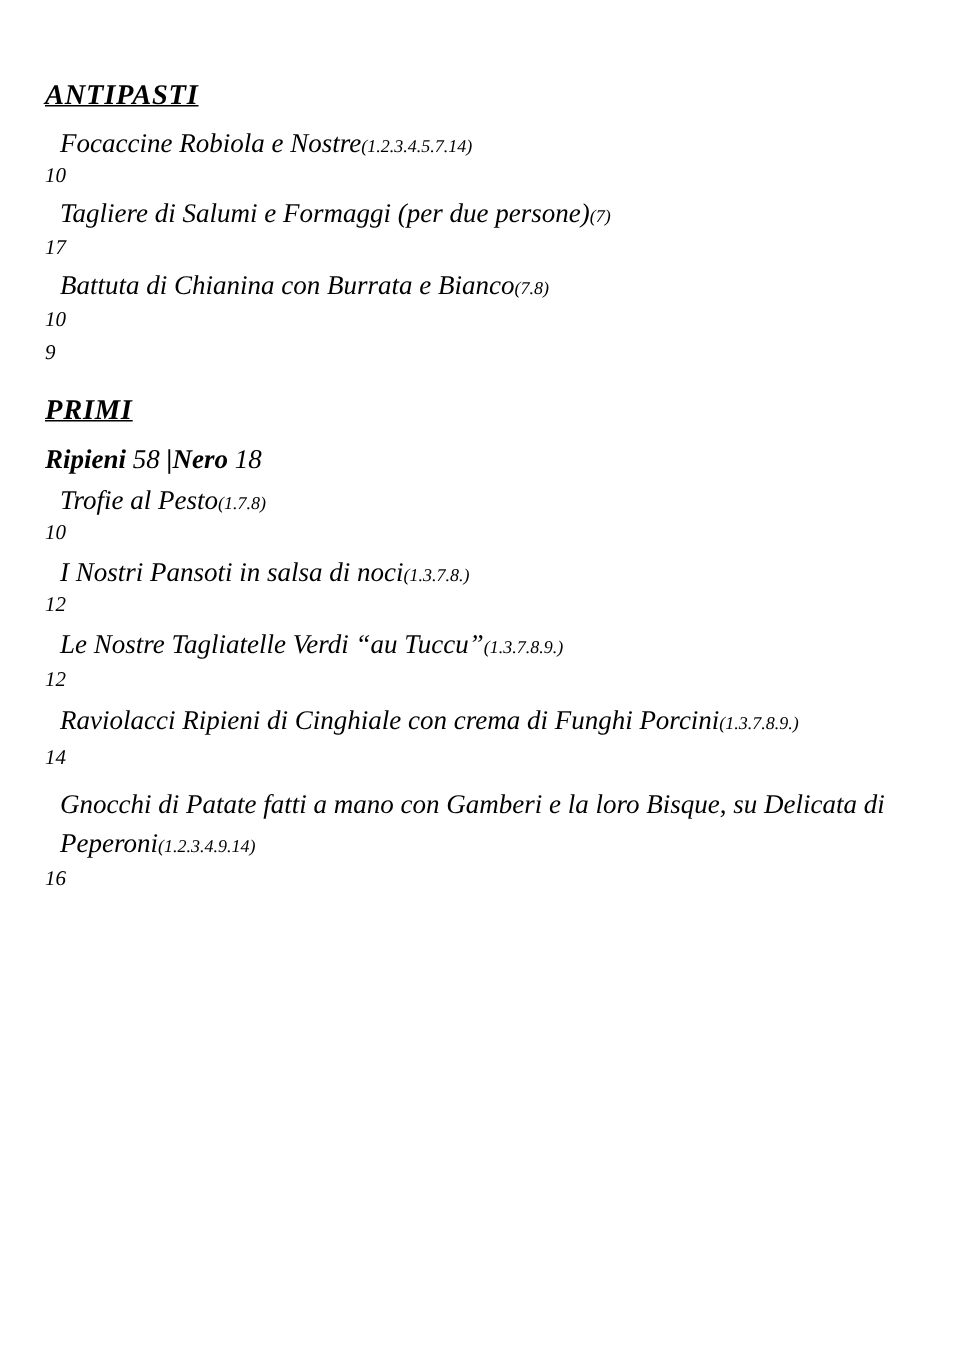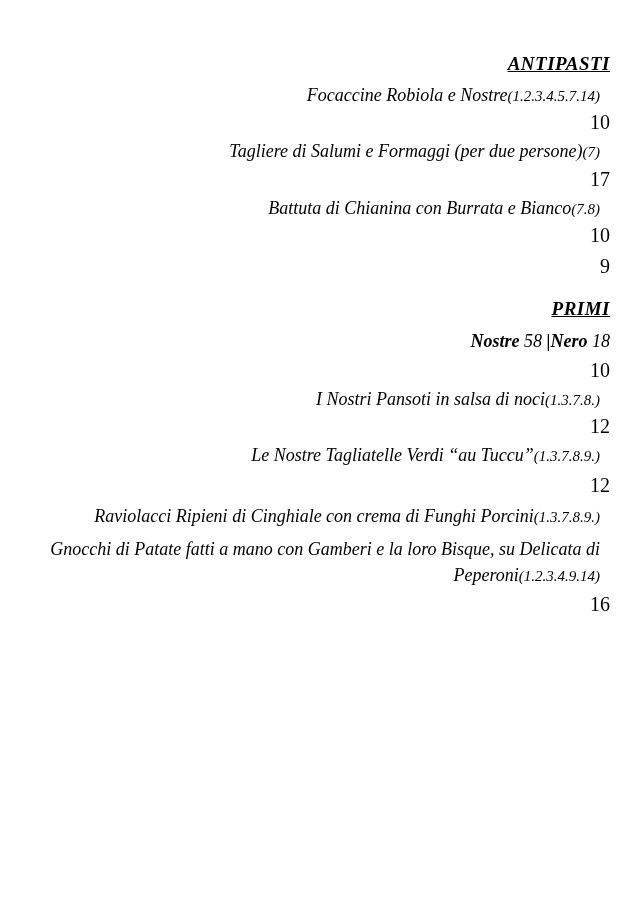--- a/index.html
+++ b/index.html
@@ -16,21 +16,21 @@
   }
   .page {
     width: 640px;
     height: 906px;
     box-sizing: border-box;
     padding: 50px 30px 20px 30px;
     display: block;
   }
   .menu {
     display: block;
-    text-align: right;
+    text-align: left;
   }
   .section-head {
     font-family: "Liberation Serif", serif;
     font-style: italic;
     font-weight: bold;
     font-size: 19px;
     letter-spacing: 0.5px;
     text-decoration: underline;
     margin: 0 0 4px 0;
     line-height: 1.5;
@@ -40,27 +40,28 @@
   }
   .dish {
     font-family: "Liberation Serif", serif;
     font-style: italic;
     font-size: 18px;
     line-height: 1.42;
     margin: 0;
     padding: 0 10px;
   }
   .dish .alg {
-    font-size: 15px;
+    font-size: 12px;
     vertical-align: baseline;
     letter-spacing: 0;
   }
   .price {
     font-family: "Liberation Serif", serif;
-    font-size: 20px;
+    font-style: italic;
+    font-size: 14px;
     line-height: 1.45;
     margin: 0 0 2px 0;
   }
   .price-line {
     font-family: "Liberation Serif", serif;
     font-style: italic;
     font-size: 18px;
     line-height: 1.45;
     margin: 0 0 2px 0;
   }
@@ -84,34 +85,36 @@
     <div class="dish"><span>Tagliere di Salumi e Formaggi (per due persone)</span><span class="alg">(7)</span></div>
     <div class="price">17</div>
 
     <div class="dish"><span>Battuta di Chianina con Burrata e Bianco</span><span class="alg">(7.8)</span></div>
     <div class="price">10</div>
 
     <div class="price">9</div>
 
     <div class="section-head spaced">PRIMI</div>
 
-    <div class="price-line"><span class="lbl">Nostre</span> <span>58</span> <span class="lbl">|</span><span class="lbl">Nero</span> <span>18</span></div>
+    <div class="price-line"><span class="lbl">Ripieni</span> <span>58</span> <span class="lbl">|</span><span class="lbl">Nero</span> <span>18</span></div>
 
+    <div class="dish"><span>Trofie al Pesto</span><span class="alg">(1.7.8)</span></div>
     <div class="price">10</div>
 
     <div class="dish"><span>I Nostri Pansoti in salsa di noci</span><span class="alg">(1.3.7.8.)</span></div>
     <div class="price">12</div>
 
     <div class="dish"><span>Le Nostre Tagliatelle Verdi “au Tuccu”</span><span class="alg">(1.3.7.8.9.)</span></div>
     <div class="row-gap-sm"></div>
     <div class="price">12</div>
 
     <div class="row-gap-sm"></div>
     <div class="dish"><span>Raviolacci Ripieni di Cinghiale con crema di Funghi Porcini</span><span class="alg">(1.3.7.8.9.)</span></div>
     <div class="row-gap-sm"></div>
+    <div class="price">14</div>
 
     <div class="row-gap-md"></div>
     <div class="dish"><span>Gnocchi di Patate fatti a mano con Gamberi e la loro Bisque, su Delicata di Peperoni</span><span class="alg">(1.2.3.4.9.14)</span></div>
     <div class="row-gap-sm"></div>
     <div class="price">16</div>
 
     <div class="row-gap-md"></div>
     <div class="row-gap-sm"></div>
 
   </div>

